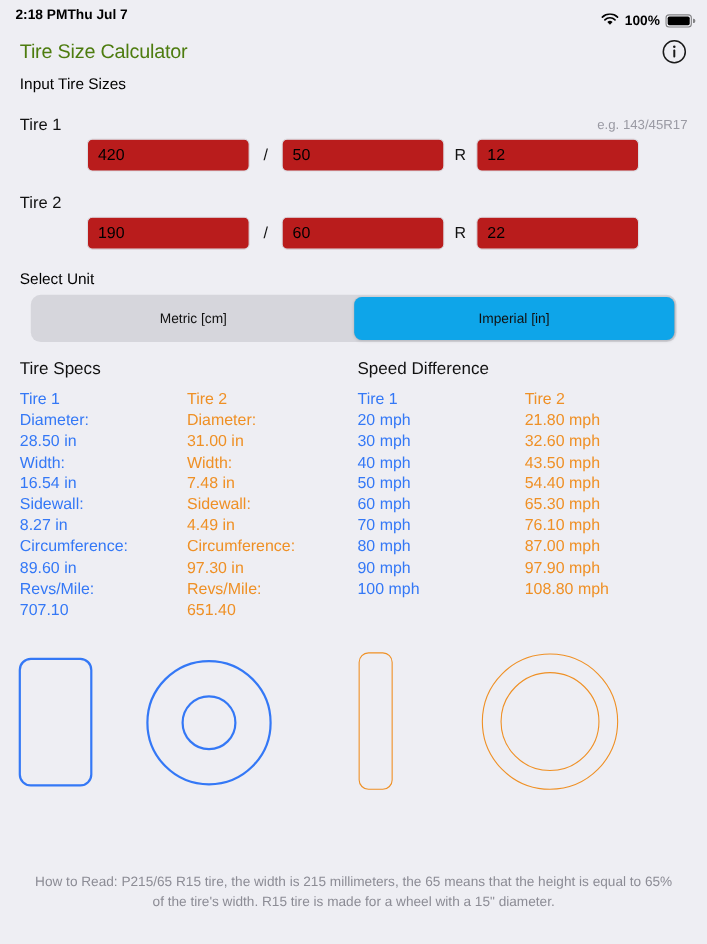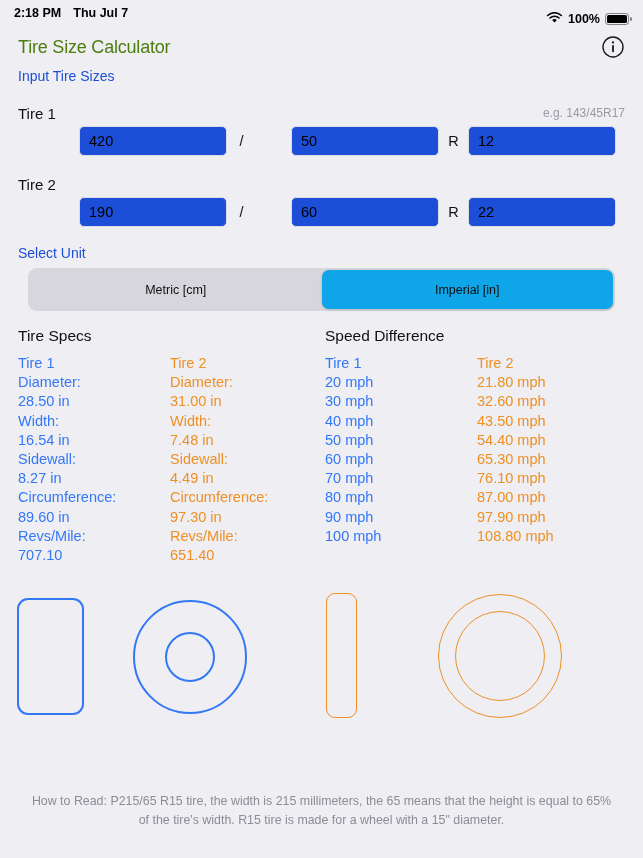--- a/index.html
+++ b/index.html
@@ -30,21 +30,21 @@
     top: 0; left: 0;
     width: 643px;
     height: 26px;
     display: flex;
     align-items: center;
     padding: 0 14px 0 14px;
     font-size: 12.5px;
     font-weight: 600;
     color: #000;
   }
-  .status-left { display: flex; align-items: center; gap: 12px; }
+  .status-left { display: flex; align-items: center; }
   .status-right {
     margin-left: auto;
     display: flex;
     align-items: center;
     gap: 5px;
     margin-top: 12px;
   }
   .wifi-icon { display: block; }
   .battery-pct { font-size: 12.5px; font-weight: 600; }
   .battery-icon {
@@ -94,21 +94,21 @@
     margin-left: auto;
     width: 24px;
     height: 24px;
     cursor: pointer;
   }
 
   .section-label {
     position: absolute;
     left: 18px;
     font-size: 14px;
-    color: #1d4ed8;
+    color: #000000;
     text-align: center;
   }
   #input-sizes-label { top: 68px; }
 
   
   .tire-row { position: absolute; left: 0; width: 643px; }
   #tire1-row { top: 100px; }
   #tire2-row { top: 171px; }
 
   .tire-row-head {
@@ -127,31 +127,31 @@
 
   .tire-inputs {
     display: flex;
     align-items: center;
     padding-left: 79px;
     padding-right: 79px;
     gap: 0;
   }
   .tf {
     height: 30px;
-    background: #1d4ed8;
+    background: #b91c1c;
     border: 1px solid #dcdce2;
     border-radius: 5px;
     font-family: "Liberation Sans", sans-serif;
     font-size: 14.5px;
     color: #000;
     padding: 0 9px;
     outline: none;
   }
   .tf-width  { width: 148px; }
-  .tf-ratio  { width: 148px; margin-left: 35px; }
+  .tf-ratio  { width: 148px; }
   .tf-rim    { width: 148px; }
   .sep {
     width: 29px;
     text-align: center;
     font-size: 14.5px;
     color: #111;
     flex: 0 0 29px;
   }
 
   

